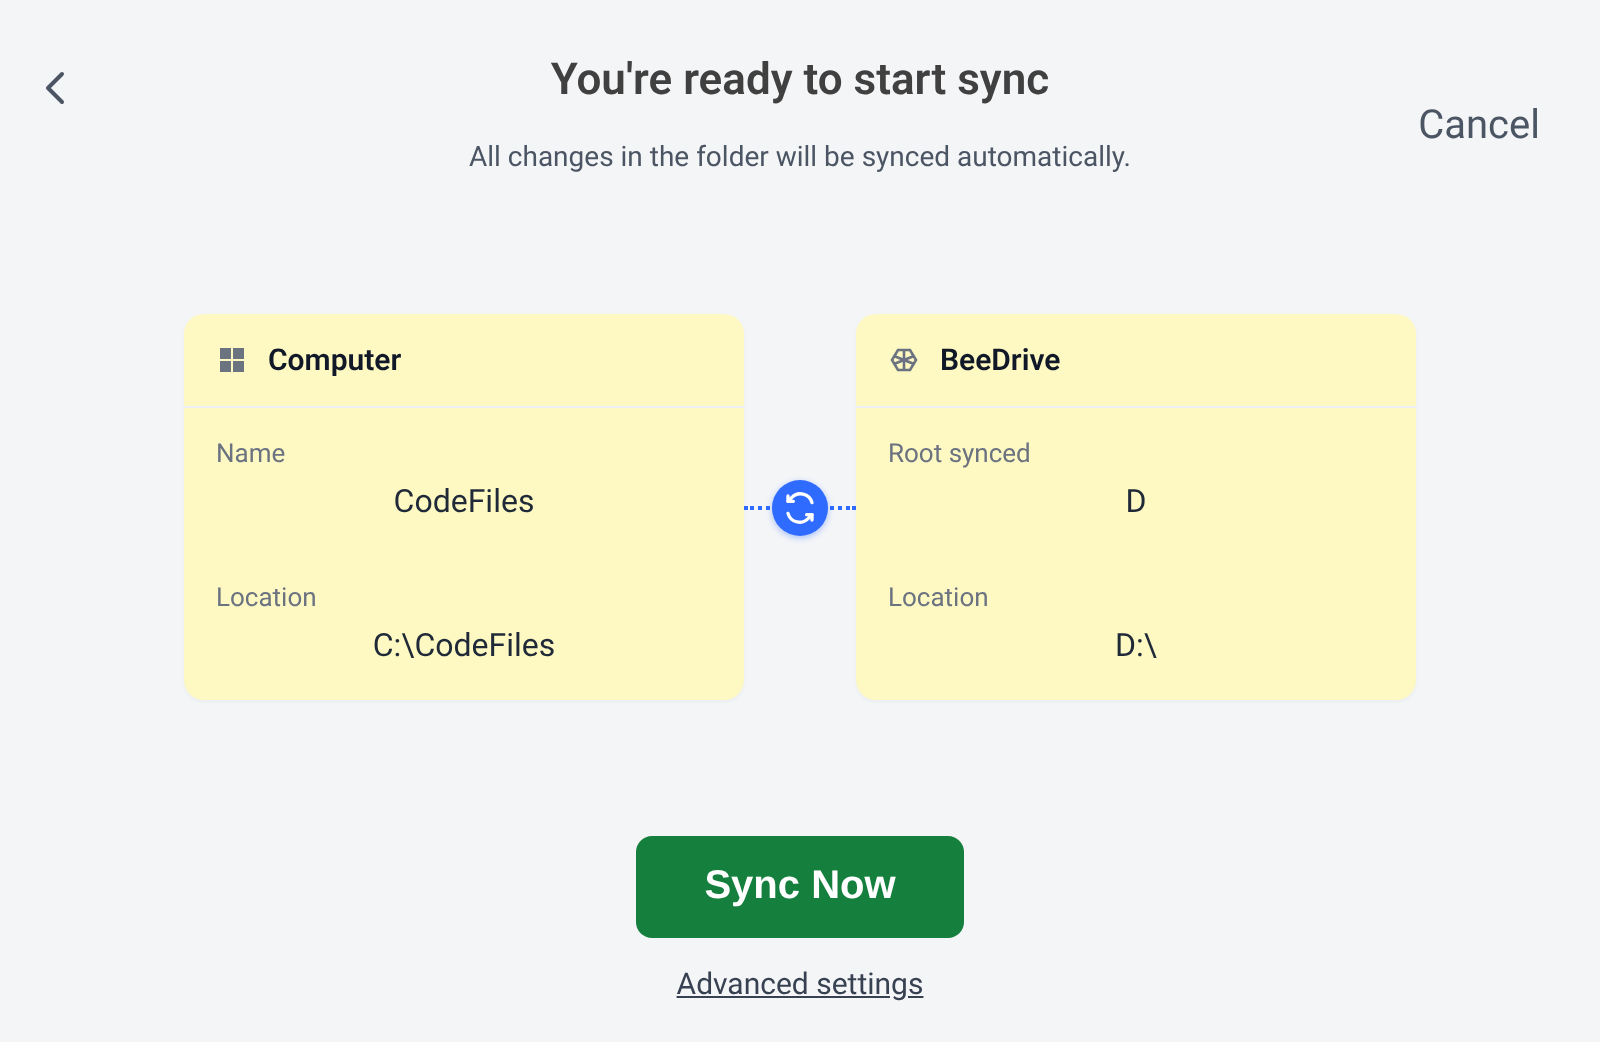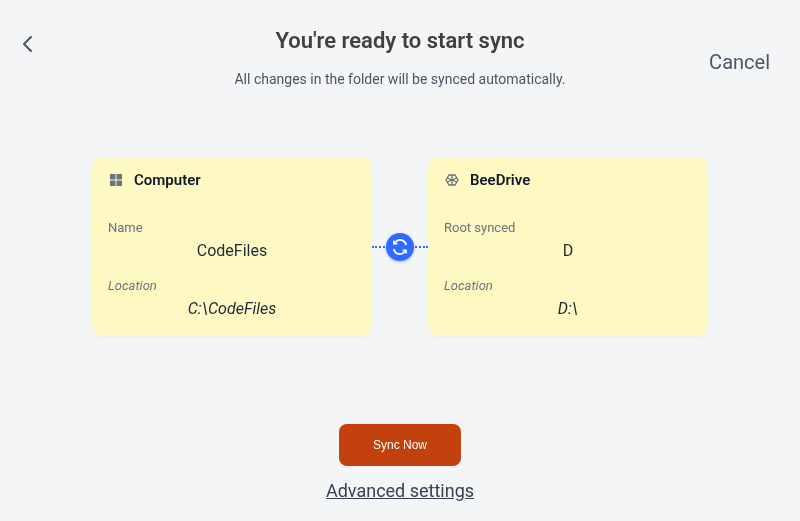--- a/index.html
+++ b/index.html
@@ -87,21 +87,21 @@
       font-size: 13px;
       color: #6b7280;
       margin-top: 2px;
     }
     .field-value {
       font-size: 16px;
       color: #1f2937;
       margin-top: 6px;
       text-align: center;
     }
-    .field-group + .field-group { margin-top: 18px; font-style: italic; }
+    .field-group + .field-group { margin-top: 32px; }
     .connector {
       width: 56px;
       position: relative;
       display: flex;
       align-items: center;
       justify-content: center;
     }
     .connector-line {
       position: absolute;
       top: 50%;
@@ -124,33 +124,33 @@
     }
     .sync-circle svg { stroke: #fff; }
     .footer {
       position: absolute;
       bottom: 20px;
       left: 0;
       right: 0;
       text-align: center;
     }
     .primary-btn {
-      background: #c2410c;
+      background: #15803d;
       color: #fff;
       border: none;
       border-radius: 8px;
       padding: 14px 34px;
-      font-size: 12px;
-      font-weight: 400;
+      font-size: 20px;
+      font-weight: 700;
       cursor: pointer;
     }
     .advanced-link {
       display: inline-block;
       margin-top: 14px;
-      font-size: 18px;
+      font-size: 15px;
       color: #374151;
       text-decoration: underline;
       cursor: pointer;
     }
   </style>
 </head>
 <body>
 
 <div class="header">
   <div class="back-btn">

